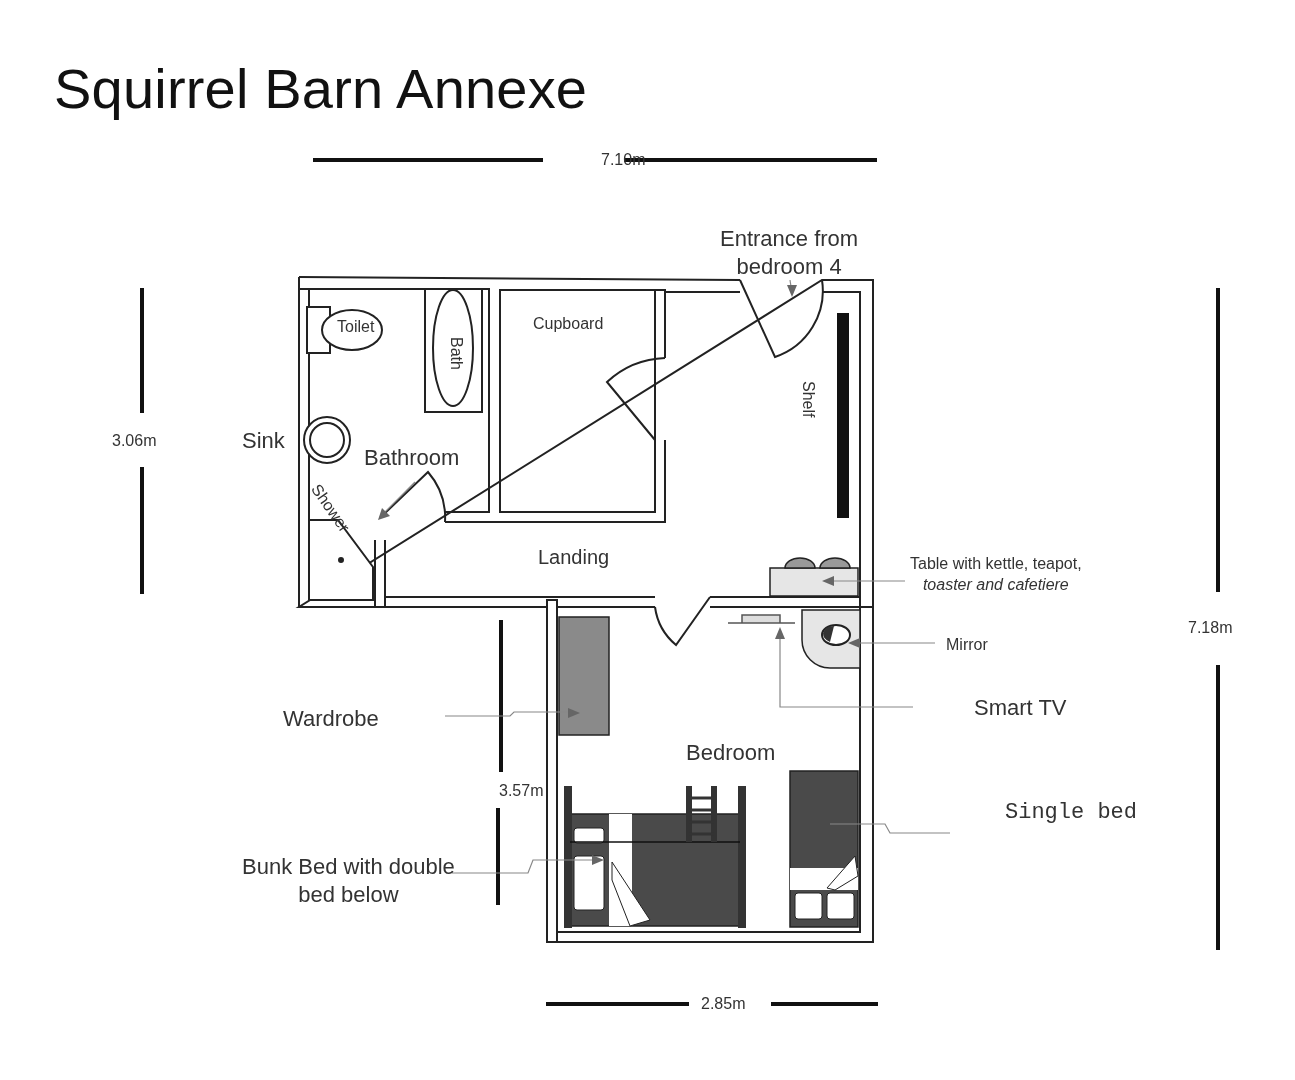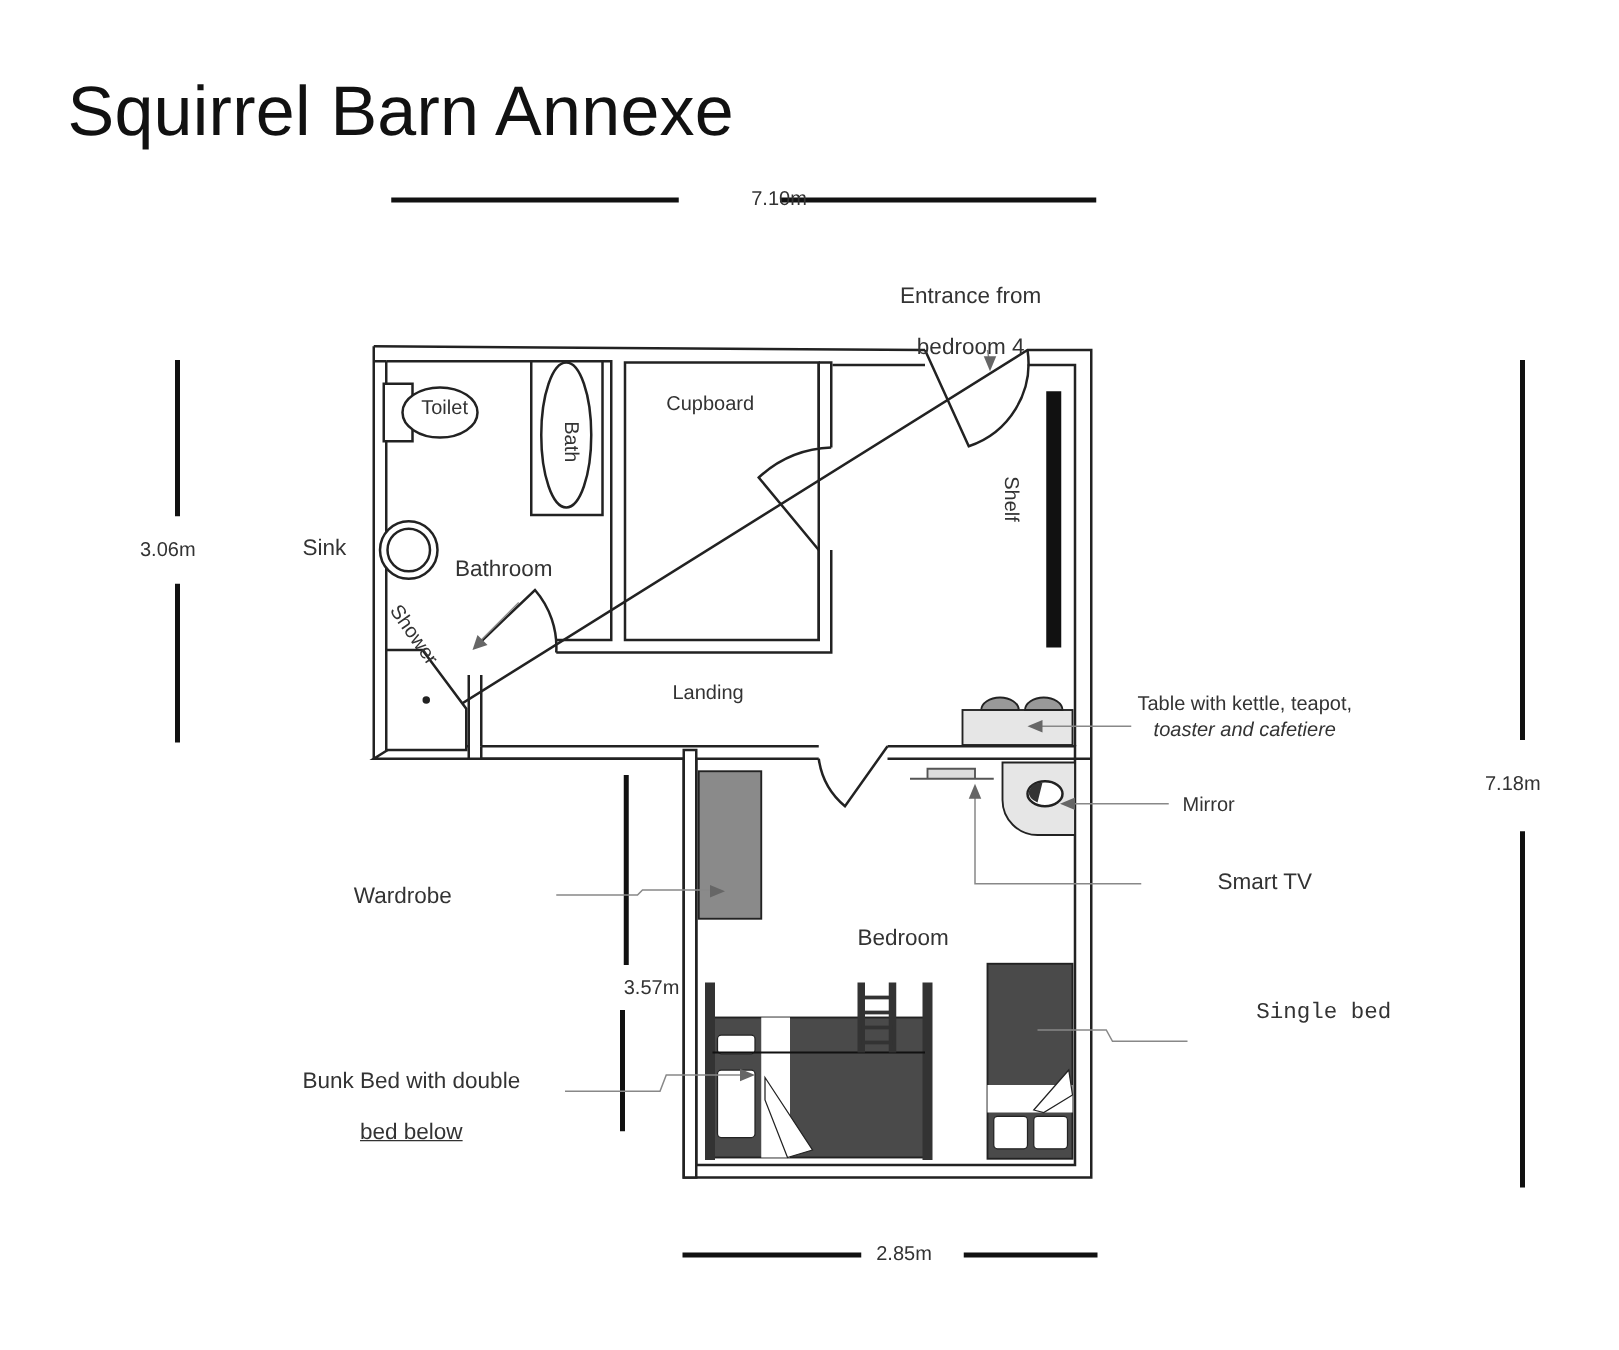--- a/index.html
+++ b/index.html
@@ -1,19 +1,19 @@
 <!DOCTYPE html>
 <html><head>
 <meta charset="utf-8">
 <style>
   html, body { margin:0; padding:0; background:#ffffff; }
   body { width:1295px; height:1080px; position:relative; overflow:hidden;
          font-family:"Liberation Sans", sans-serif; color:#333; }
   .title { position:absolute; left:54px; top:56px; font-size:56px; color:#111; letter-spacing:0.2px; }
-  .lbl { position:absolute; font-size:18px; color:#333; white-space:nowrap; }
+  .lbl { position:absolute; font-size:22px; color:#333; white-space:nowrap; }
   .lbl.sm { font-size:16px; }
   .lbl.center { text-align:center; }
   svg#plan { position:absolute; left:0; top:0; }
 </style>
 </head>
 <body>
 
 <div class="title">Squirrel Barn Annexe</div>
 
 <svg id="plan" width="1295" height="1080" viewBox="0 0 1295 1080">
@@ -138,37 +138,37 @@
 </svg>
 
 <div class="lbl sm" style="left:557px;top:151px;margin-left:44px;">7.10m</div>
 <div class="lbl sm" style="left:112px;top:432px;">3.06m</div>
 <div class="lbl sm" style="left:1188px;top:619px;">7.18m</div>
 <div class="lbl sm" style="left:474px;top:782px;margin-left:25px;">3.57m</div>
 <div class="lbl sm" style="left:701px;top:995px;">2.85m</div>
 
 <div class="lbl" style="left:364px;top:445px;text-align:center;">Bathroom</div>
 <div class="lbl sm" style="left:533px;top:315px;">Cupboard</div>
-<div class="lbl" style="left:538px;top:546px;font-size:16px;">Landing</div>
+<div class="lbl" style="left:538px;top:546px;font-size:20px;">Landing</div>
 <div class="lbl" style="left:686px;top:740px;">Bedroom</div>
 
 <div class="lbl sm" style="left:337px;top:318px;">Toilet</div>
 <div class="lbl sm" style="left:438px;top:345px;transform:rotate(90deg);transform-origin:left top;left:465px;top:337px;">Bath</div>
 <div class="lbl" style="left:242px;top:428px;">Sink</div>
 <div class="lbl sm" style="left:318px;top:482px;transform:rotate(55deg);transform-origin:left top;left:322px;top:481px;">Shower</div>
 <div class="lbl sm" style="left:817px;top:381px;transform:rotate(90deg);transform-origin:left top;">Shelf</div>
 
 <div class="lbl center" style="left:720px;top:226px;">
   <div>Entrance from</div>
-  <div style="margin-top:20px;">bedroom 4</div>
+  <div style="margin-top:2px;">bedroom 4</div>
 </div>
 <div class="lbl sm center" style="left:910px;top:555px;">
   <div>Table with kettle, teapot,</div>
   <div style="margin-top:3px;font-style:italic;">toaster and cafetiere</div>
 </div>
 <div class="lbl sm" style="left:946px;top:636px;">Mirror</div>
 <div class="lbl" style="left:974px;top:695px;">Smart TV</div>
 <div class="lbl" style="left:283px;top:706px;">Wardrobe</div>
 <div class="lbl" style="left:1005px;top:800px;font-family:Liberation Mono, monospace;">Single bed</div>
 <div class="lbl center" style="left:242px;top:854px;">
   <div>Bunk Bed with double</div>
-  <div style="margin-top:20px;text-decoration:underline;">bed below</div>
+  <div style="margin-top:2px;">bed below</div>
 </div>
 
 </body></html>

